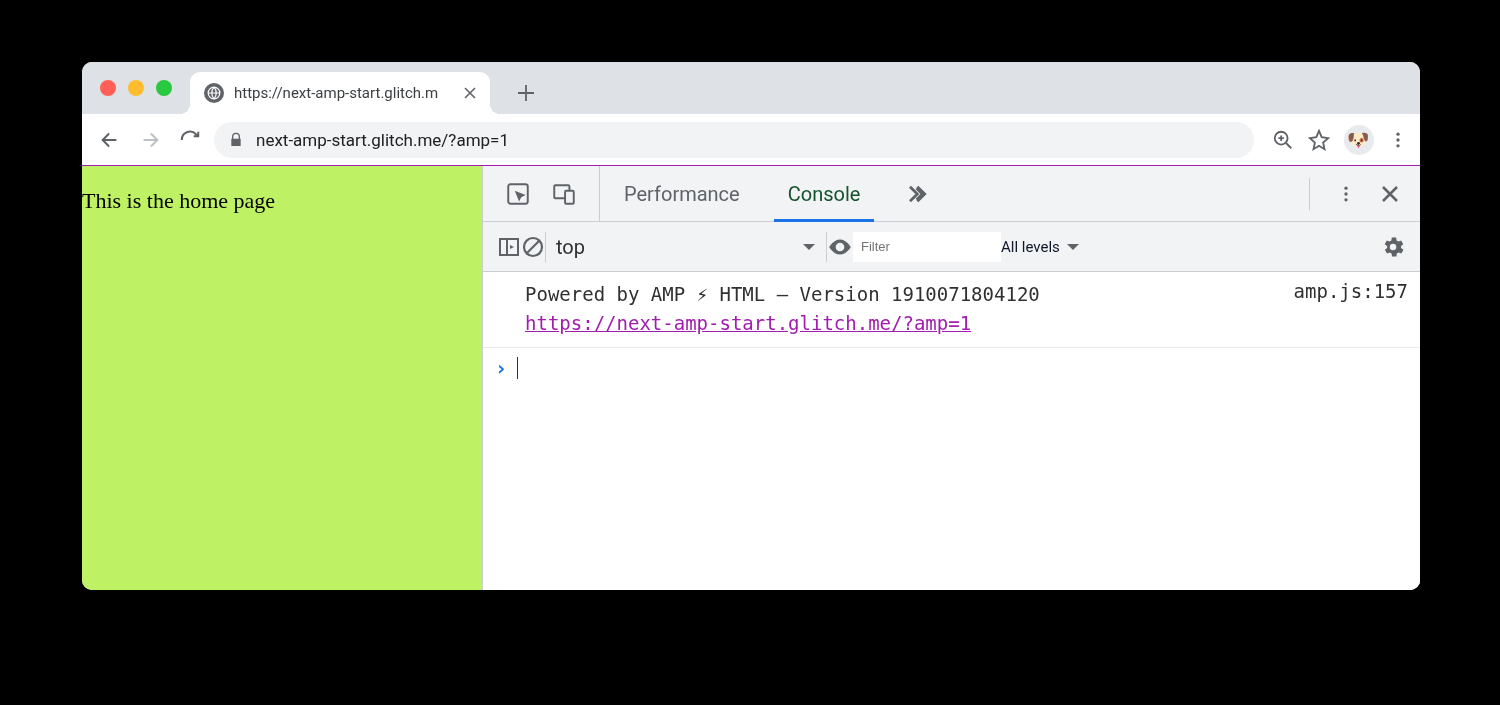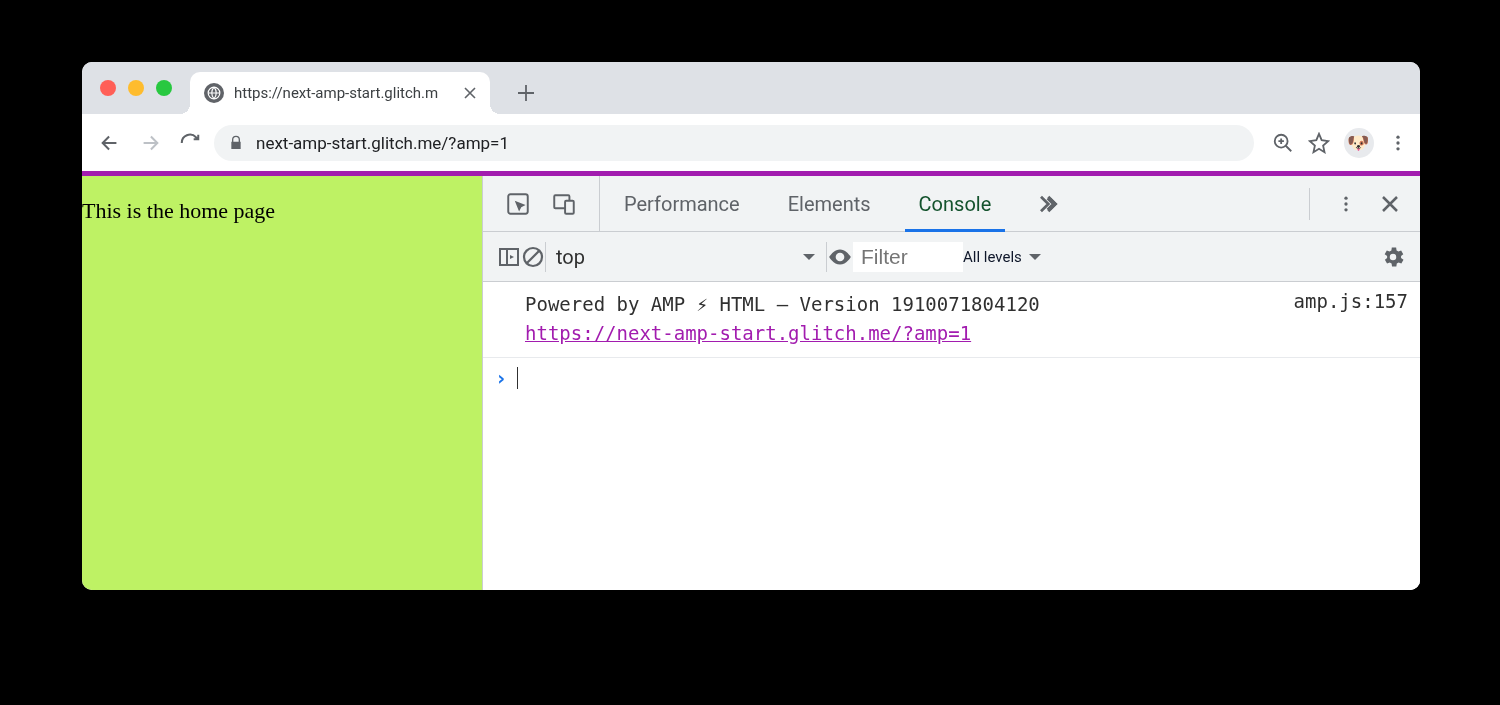--- a/index.html
+++ b/index.html
@@ -76,23 +76,23 @@
   .tab-title { font-size: 15px; color: #3c4043; flex: 1; white-space: nowrap; overflow: hidden; }
   .tab-close { color: #5f6368; font-size: 16px; }
   .newtab {
     width: 36px; height: 36px;
     display: flex; align-items: center; justify-content: center;
     color: #5f6368; font-size: 22px; margin-left: 18px; margin-bottom: 3px;
   }
 
   
   .toolbar {
-    height: 62px;
-    background: #fff;
-    border-bottom: 5px solid #a21caf;
+    height: 52px;
+    background: #fff;
+    border-bottom: 1px solid #a21caf;
     display: flex;
     align-items: center;
     padding: 0 12px;
     gap: 8px;
   }
   .nav-btn { width: 32px; height: 32px; display:flex; align-items:center; justify-content:center; color:#5f6368; border-radius:50%; }
   .nav-btn.disabled { color: #bdc1c6; }
   .omnibox {
     flex: 1;
     height: 36px;
@@ -168,24 +168,24 @@
     border-bottom: 1px solid #cacdd1;
     display: flex;
     align-items: center;
     padding: 0 14px;
   }
   .cb-sep { width:1px; height:30px; background:#cacdd1; }
   .context-select { display:flex; align-items:center; gap:8px; font-size:20px; color:#303030; padding:0 10px; min-width:280px; justify-content:space-between;}
   .filter-input {
     border: none;
     background: #fff;
-    font-size: 21px;
+    font-size: 13px;
     color: #0f766e;
     padding: 4px 8px;
-    width: 110px;
+    width: 148px;
     height: 30px;
   }
   .levels { display:flex; align-items:center; gap:6px; font-size:15px; color:#0f172a;}
 
   .console-body {
     flex:1;
     font-family: Menlo, Consolas, monospace;
     font-size: 19px;
     color: #303030;
     overflow:auto;
@@ -306,23 +306,20 @@
           <span>
             <svg width="26" height="26" viewBox="0 0 24 24" fill="none" stroke="#5f6368" stroke-width="1.8">
                 <rect x="3" y="4" width="14" height="12" rx="1"></rect>
                 <rect x="13" y="9" width="8" height="12" rx="1" fill="#f1f3f4"></rect>
               </svg>
           </span>
         </div>
         <div class="dt-tab">
           <span>Performance</span>
         </div>
-        <div class="dt-tab">
-          <span>Elements</span>
-        </div>
         <div class="dt-tab active">
           <span>Console</span>
         </div>
         <div class="dt-tab">
           <svg width="26" height="22" viewBox="0 0 24 24" fill="none" stroke="#5f6368" stroke-width="2.5">
               <path d="M6 7l6 6 6-6" transform="rotate(-90 12 12)"></path>
               <path d="M12 7l6 6-6 6" transform="translate(-2 -1)"></path>
             </svg>
           <svg style="margin-left:-26px" width="26" height="22" viewBox="0 0 24 24" fill="none" stroke="#5f6368" stroke-width="3">
               <path d="M4 6l8 8 8-8" transform="rotate(-90 12 12) translate(0 2)"></path>

